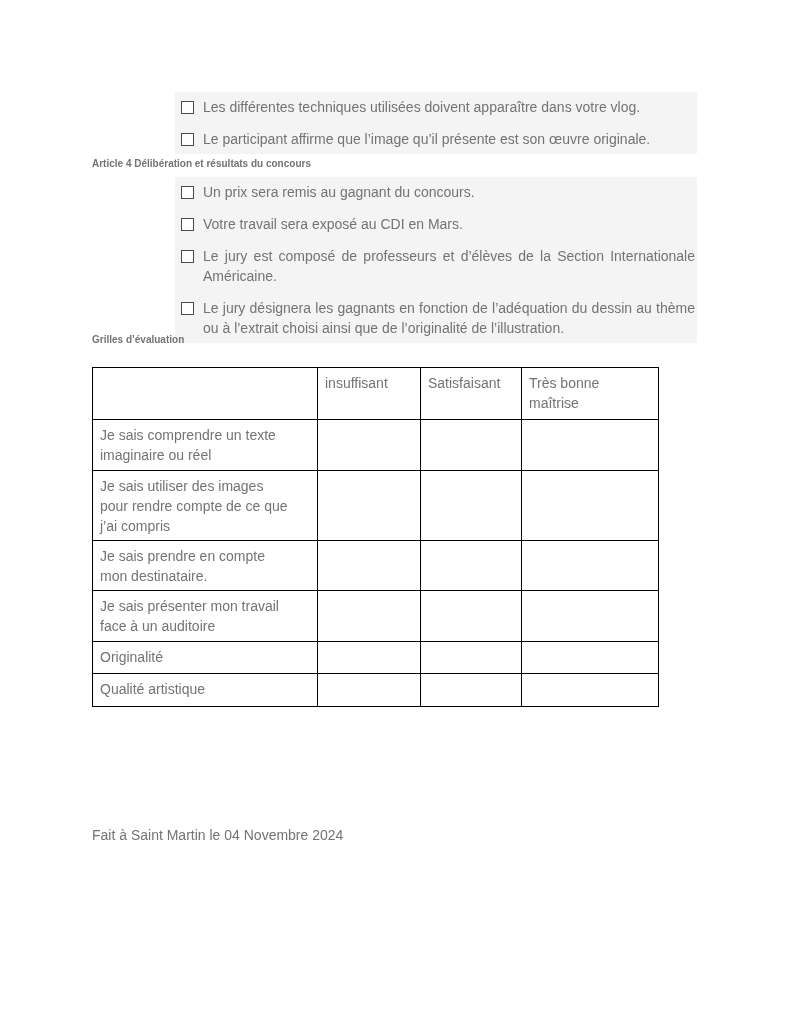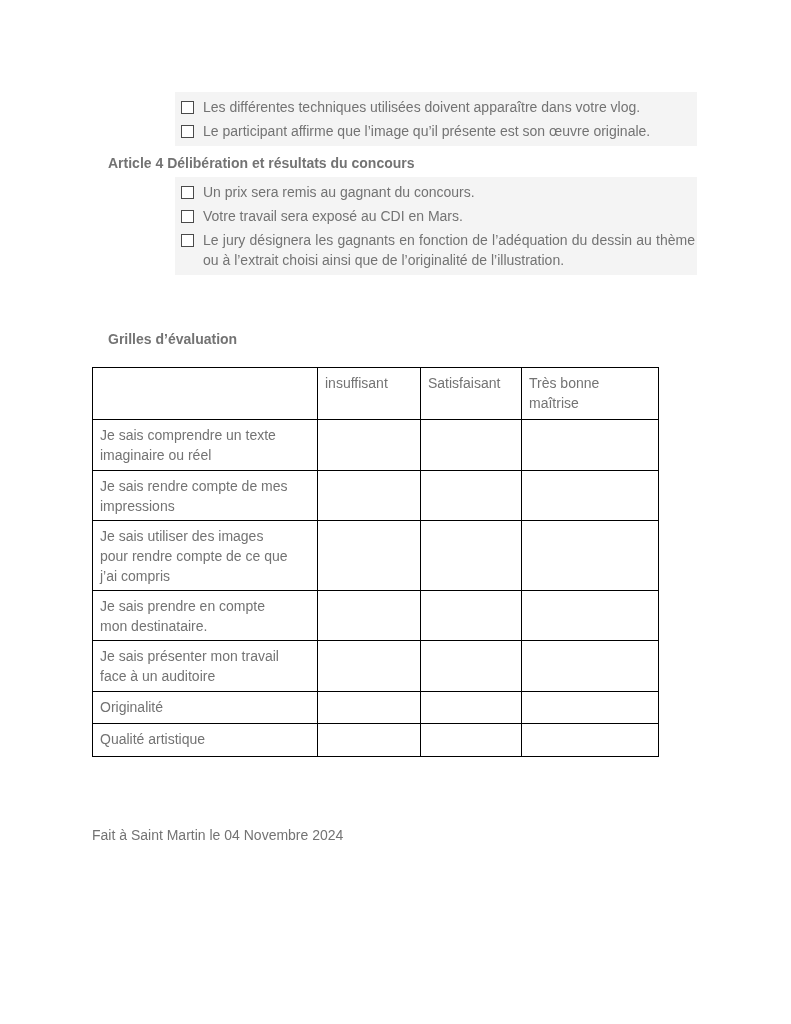--- a/index.html
+++ b/index.html
@@ -26,38 +26,38 @@
   }
   #intro-block   { top: 92px; }
   #article4-block{ top: 177px; }
 
   .chk-item {
     display: flex;
     align-items: flex-start;
     padding: 1px 0 1px 6px;
     line-height: 20px;
   }
-  .chk-item + .chk-item { margin-top: 2px; }
+  .chk-item + .chk-item { margin-top: 10px; }
 
   .chk-box {
     flex: 0 0 auto;
     width: 11px;
     height: 11px;
     border: 1.5px solid #4a4a4a;
     background: #ffffff;
     margin: 4px 9px 0 0;
   }
   .chk-text { flex: 1 1 auto; padding-right: 2px; }
   .justify .chk-text { text-align: justify; }
 
   .doc-heading {
     position: absolute;
-    left: 108px;
+    left: 92px;
     font-weight: bold;
-    font-size: 14px;
+    font-size: 10px;
     line-height: 17px;
     white-space: nowrap;
   }
   #article4-heading { top: 155px; }
   #grilles-heading  { top: 331px; }
 
   
   .eval-table {
     position: absolute;
     top: 367px;
@@ -113,20 +113,24 @@
     <div class="chk-item">
       <span class="chk-box"></span>
       <span class="chk-text">Un prix sera remis au gagnant du concours.</span>
     </div>
     <div class="chk-item">
       <span class="chk-box"></span>
       <span class="chk-text">Votre travail sera exposé au CDI en Mars.</span>
     </div>
     <div class="chk-item justify">
       <span class="chk-box"></span>
+      <span class="chk-text">Le jury est composé de professeurs et d’élèves de la Section Internationale Américaine.</span>
+    </div>
+    <div class="chk-item justify">
+      <span class="chk-box"></span>
       <span class="chk-text">Le jury désignera les gagnants en fonction de l’adéquation du dessin au thème ou à l’extrait choisi ainsi que de l’originalité de l’illustration.</span>
     </div>
   </div>
 
   <div class="doc-heading" id="grilles-heading">Grilles d’évaluation</div>
 
   <table class="eval-table">
     <colgroup>
       <col style="width:225px">
       <col style="width:103px">
@@ -137,27 +141,20 @@
       <tr class="h52">
         <th></th>
         <th>insuffisant</th>
         <th>Satisfaisant</th>
         <th>Très bonne
 maîtrise</th>
       </tr>
       <tr class="h51">
         <td>Je sais comprendre un texte
 imaginaire ou réel</td>
-        <td></td>
-        <td></td>
-        <td></td>
-      </tr>
-      <tr class="h50">
-        <td>Je sais rendre compte de mes
-impressions</td>
         <td></td>
         <td></td>
         <td></td>
       </tr>
       <tr class="h68">
         <td>Je sais utiliser des images
 pour rendre compte de ce que
 j’ai compris</td>
         <td></td>
         <td></td>

